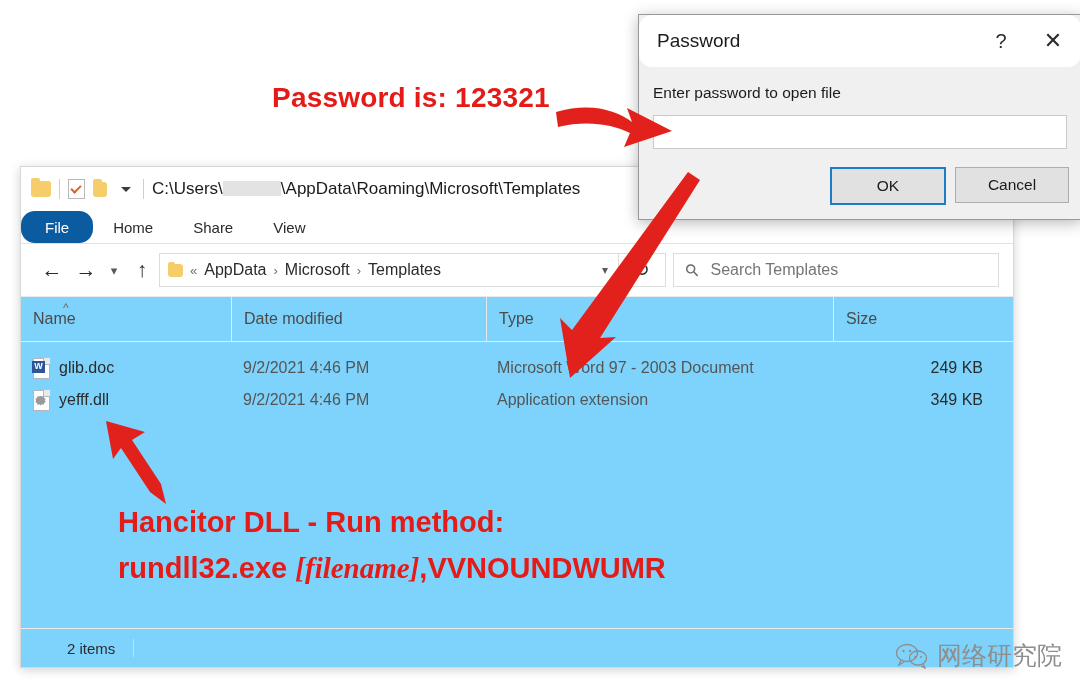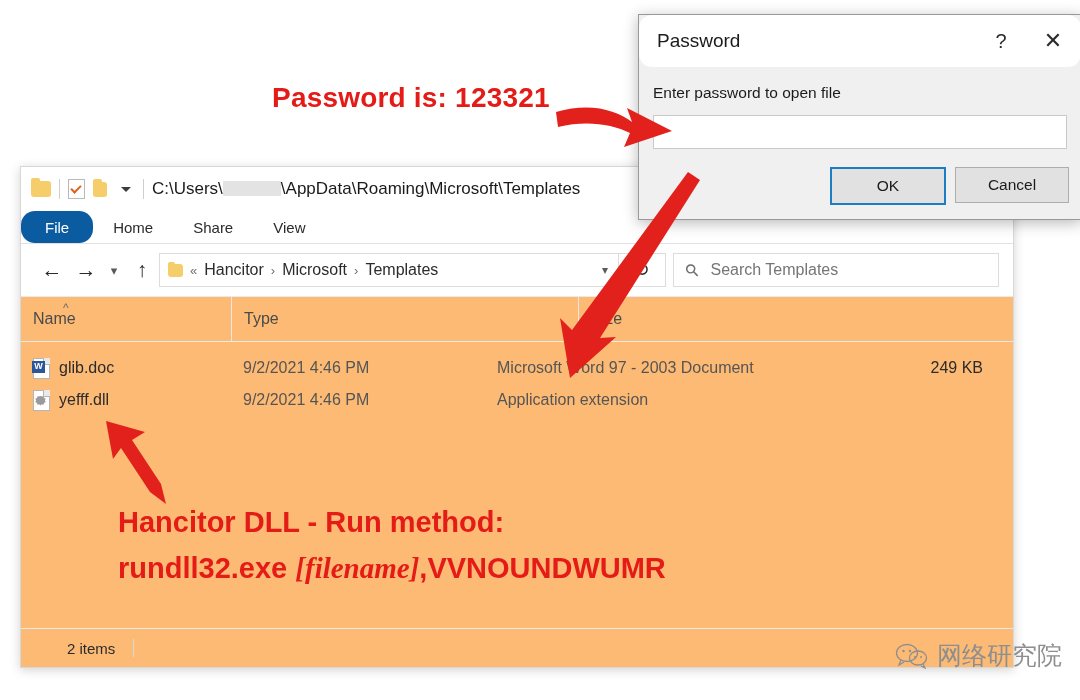--- a/index.html
+++ b/index.html
@@ -9,21 +9,21 @@
     font-family:"Liberation Sans", sans-serif;
     overflow:hidden;
     position:relative;
   }
 
   
   #explorer{
     position:absolute;
     left:20px;top:166px;
     width:992px;height:500px;
-    background:#fdba74;
+    background:#7dd3fc;
     border:1px solid #d8d8d8;
     box-shadow:0 2px 10px rgba(0,0,0,.18);
     z-index:10;
   }
   
   .titlebar{
     height:44px;
     display:flex;align-items:center;
     padding:0 10px;
     background:#ffffff;
@@ -239,39 +239,40 @@
   </div>
 
   <div class="addrrow">
     <div class="navbtn">←</div>
     <div class="navbtn">→</div>
     <div class="navbtn small">▾</div>
     <div class="navbtn">↑</div>
     <div class="addrbox">
       <span class="crumb-folder"></span>
       <span class="chev">«</span>
-      <span>Hancitor</span>
+      <span>AppData</span>
       <span class="chev">›</span>
       <span>Microsoft</span>
       <span class="chev">›</span>
       <span>Templates</span>
       <span class="dd">▾</span>
     </div>
     <div class="refreshbtn">↻</div>
     <div class="searchbox">
       <span style="font-size:17px;color:#6d6d6d;transform:rotate(-45deg);display:inline-block;">⚲</span>
       <span class="ph">Search Templates</span>
     </div>
   </div>
 
   <div class="colhdr">
     <div class="cell c-name">
       <span class="sortcaret">^</span>
       <span>Name</span>
     </div>
+    <div class="cell c-date">Date modified</div>
     <div class="cell c-type">Type</div>
     <div class="cell c-size">Size</div>
   </div>
 
   <div class="filelist">
     <div class="frow">
       <div class="cell c-name">
         <span class="ico word">
           <span class="page"></span>
             <span class="fold"></span>
@@ -287,20 +288,21 @@
       <div class="cell c-name">
         <span class="ico dll">
           <span class="page"></span>
             <span class="fold"></span>
             <span class="gear"></span>
         </span>
         <span>yefff.dll</span>
       </div>
       <div class="cell c-date date">9/2/2021 4:46 PM</div>
       <div class="cell c-type type">Application extension</div>
+      <div class="cell c-size size">349 KB</div>
     </div>
   </div>
 
   <div class="statusbar">
     <span class="lbl">2 items</span>
     <span class="div"></span>
   </div>
 </div>
 
 <div id="pwdlg">

